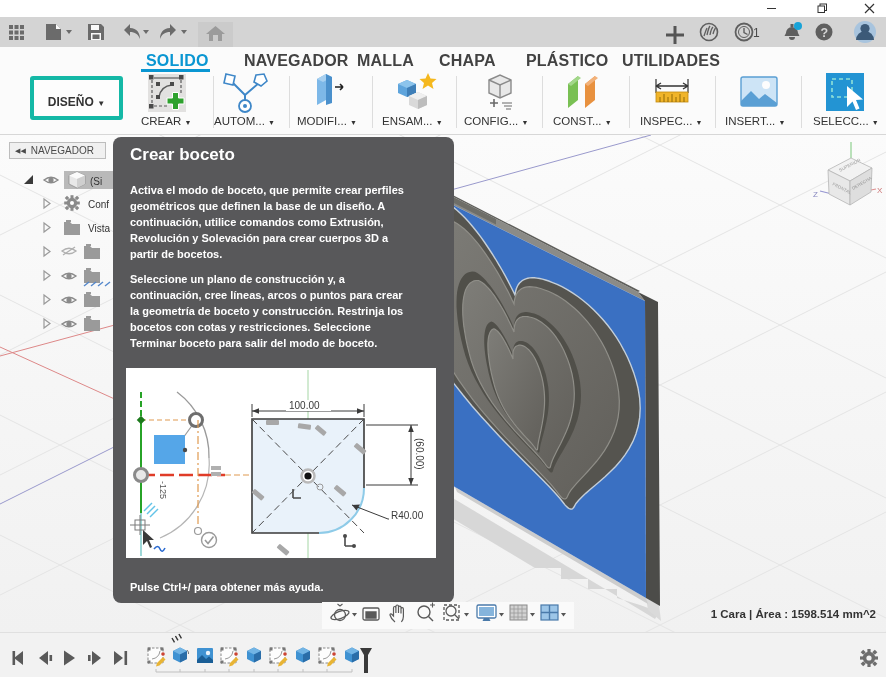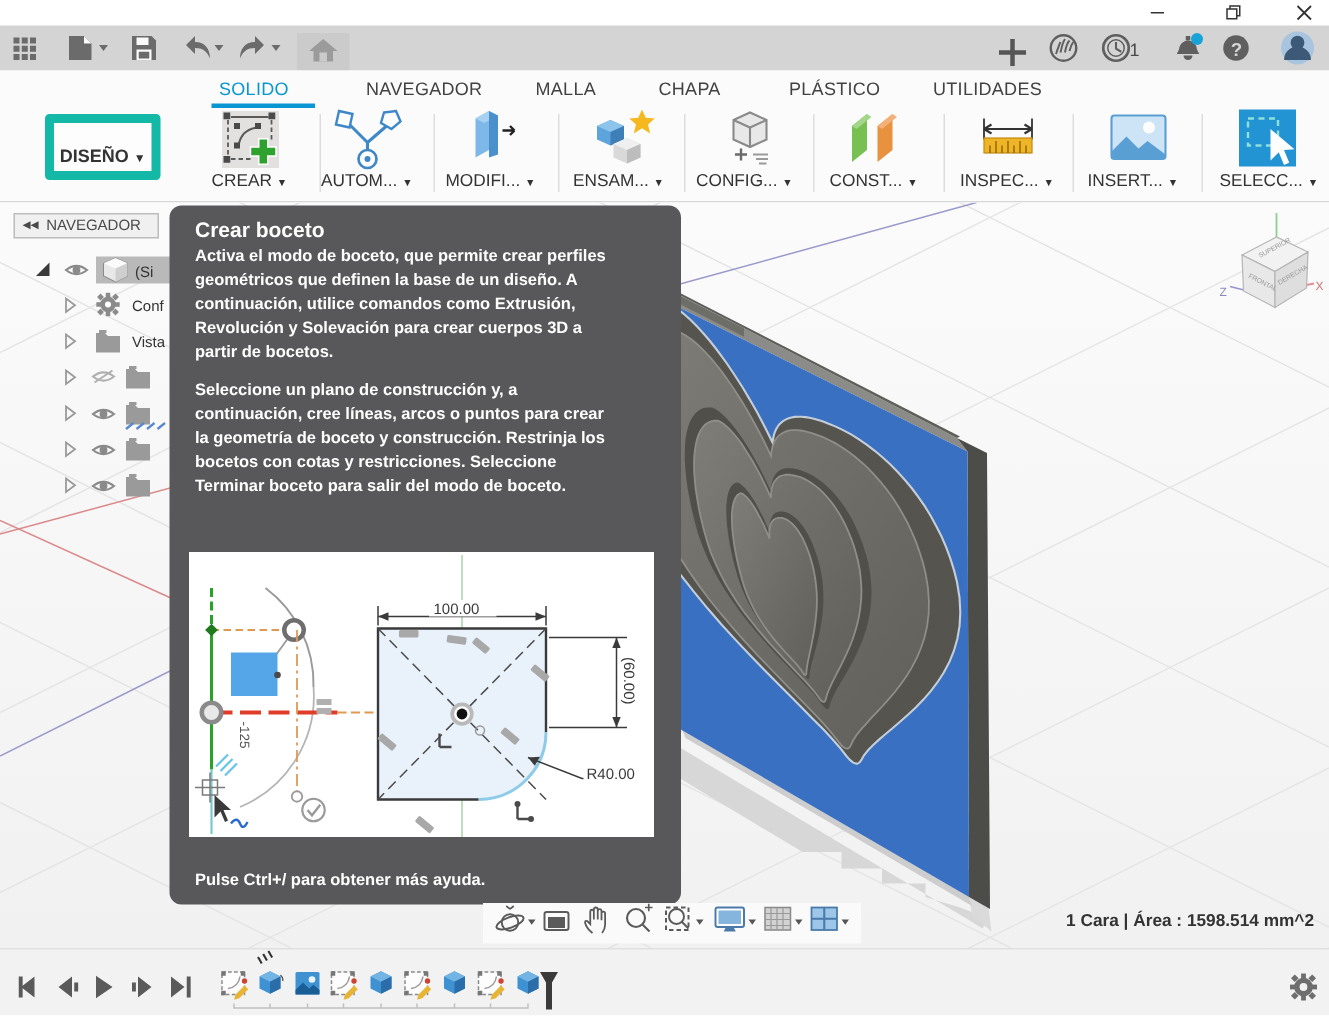--- a/index.html
+++ b/index.html
@@ -13,38 +13,38 @@
 
 
 #apptoolbar { position:absolute; left:0; top:17px; width:886px; height:30px; background:#d4d4d4; }
 
 
 #tab-active { position:absolute; left:244px; top:18.5px; width:199px; height:29px; background:#f4f4f4; border-radius:5px 5px 0 0; }
 #tab-inactive { position:absolute; left:448px; top:21.5px; width:209px; height:26px; background:#c7c7c7; border:1px solid #b4b4b4; border-bottom:none; border-radius:4px 4px 0 0; }
 
 
 #ribbon { position:absolute; left:0; top:47px; width:886px; height:88px; background:#fbfbfb; border-bottom:1px solid #d7d7d7; }
-.rtab { position:absolute; top:5px; font-size:12px; color:#424242; letter-spacing:0.2px; }
+.rtab { position:absolute; top:5px; font-size:16px; color:#424242; letter-spacing:0.2px;font-weight:bold; }
 .rtab.active { color:#0a96d2; }
 #solido-underline { position:absolute; left:141px; top:22px; width:69px; height:3px; background:#0a96d2; }
-#diseno-btn { position:absolute; left:30px; top:29px; width:77px; height:44px; background:#fdfdfd; border:6px solid #14b8a6; border-radius:3px; text-align:center; line-height:44px; font-size:12px; font-weight:bold; color:#333; }
+#diseno-btn { position:absolute; left:30px; top:29px; width:93px; height:44px; background:#fdfdfd; border:4px solid #14b8a6; border-radius:3px; text-align:center; line-height:44px; font-size:12px; font-weight:bold; color:#333; }
 .rbtn-label { position:absolute; font-size:11.5px; color:#333; top:68px; white-space:nowrap; }
 .sep { position:absolute; top:29px; width:1px; height:52px; background:#ddd; }
 
 
 #viewport { position:absolute; left:0; top:135px; width:886px; height:497px; background:linear-gradient(#fbfbfb, #f1f1f1); overflow:hidden; }
 
 
 #navigator { position:absolute; left:0; top:140px; width:115px; height:200px; }
 #nav-header { position:absolute; left:9px; top:2px; width:97px; height:17px; background:#f0f0f0; border:1px solid #bdbdbd; font-size:10px; color:#4a4a4a; line-height:15px; }
 
 
 #tooltip { position:absolute; left:113px; top:137px; width:341px; height:466px; background:#58585a; border-radius:8px; color:#fff; }
-#tooltip .title { position:absolute; left:17px; top:8px; font-size:14px; font-weight:bold; }
-#tooltip .body { position:absolute; left:17px; width:312px; font-size:11px; font-weight:bold; line-height:16px; }
+#tooltip .title { position:absolute; left:17px; top:8px; font-size:17px; font-weight:bold; }
+#tooltip .body { position:absolute; left:17px; width:312px; font-size:11px; font-weight:bold; line-height:16px;margin-top:19px; }
 #ttimg { position:absolute; left:13px; top:231px; width:310px; height:190px; background:#fff; }
 #tooltip .foot { position:absolute; left:17px; top:444px; font-size:11px; font-weight:bold; }
 
 
 #comments { position:absolute; left:7px; top:606px; width:300px; height:21px; background:#f4f4f4; border:1px solid #c2c2c2; font-size:11px; color:#555; }
 #navstrip { position:absolute; left:322px; top:602px; width:252px; height:27px; background:#fafafa; }
 #status { position:absolute; right:10px; top:608px; font-size:11.5px; font-weight:bold; color:#333; }
 #timeline { position:absolute; left:0; top:632px; width:886px; height:45px; background:#f2f2f2; border-top:1px solid #e0e0e0; }
 </style>
 </head>

